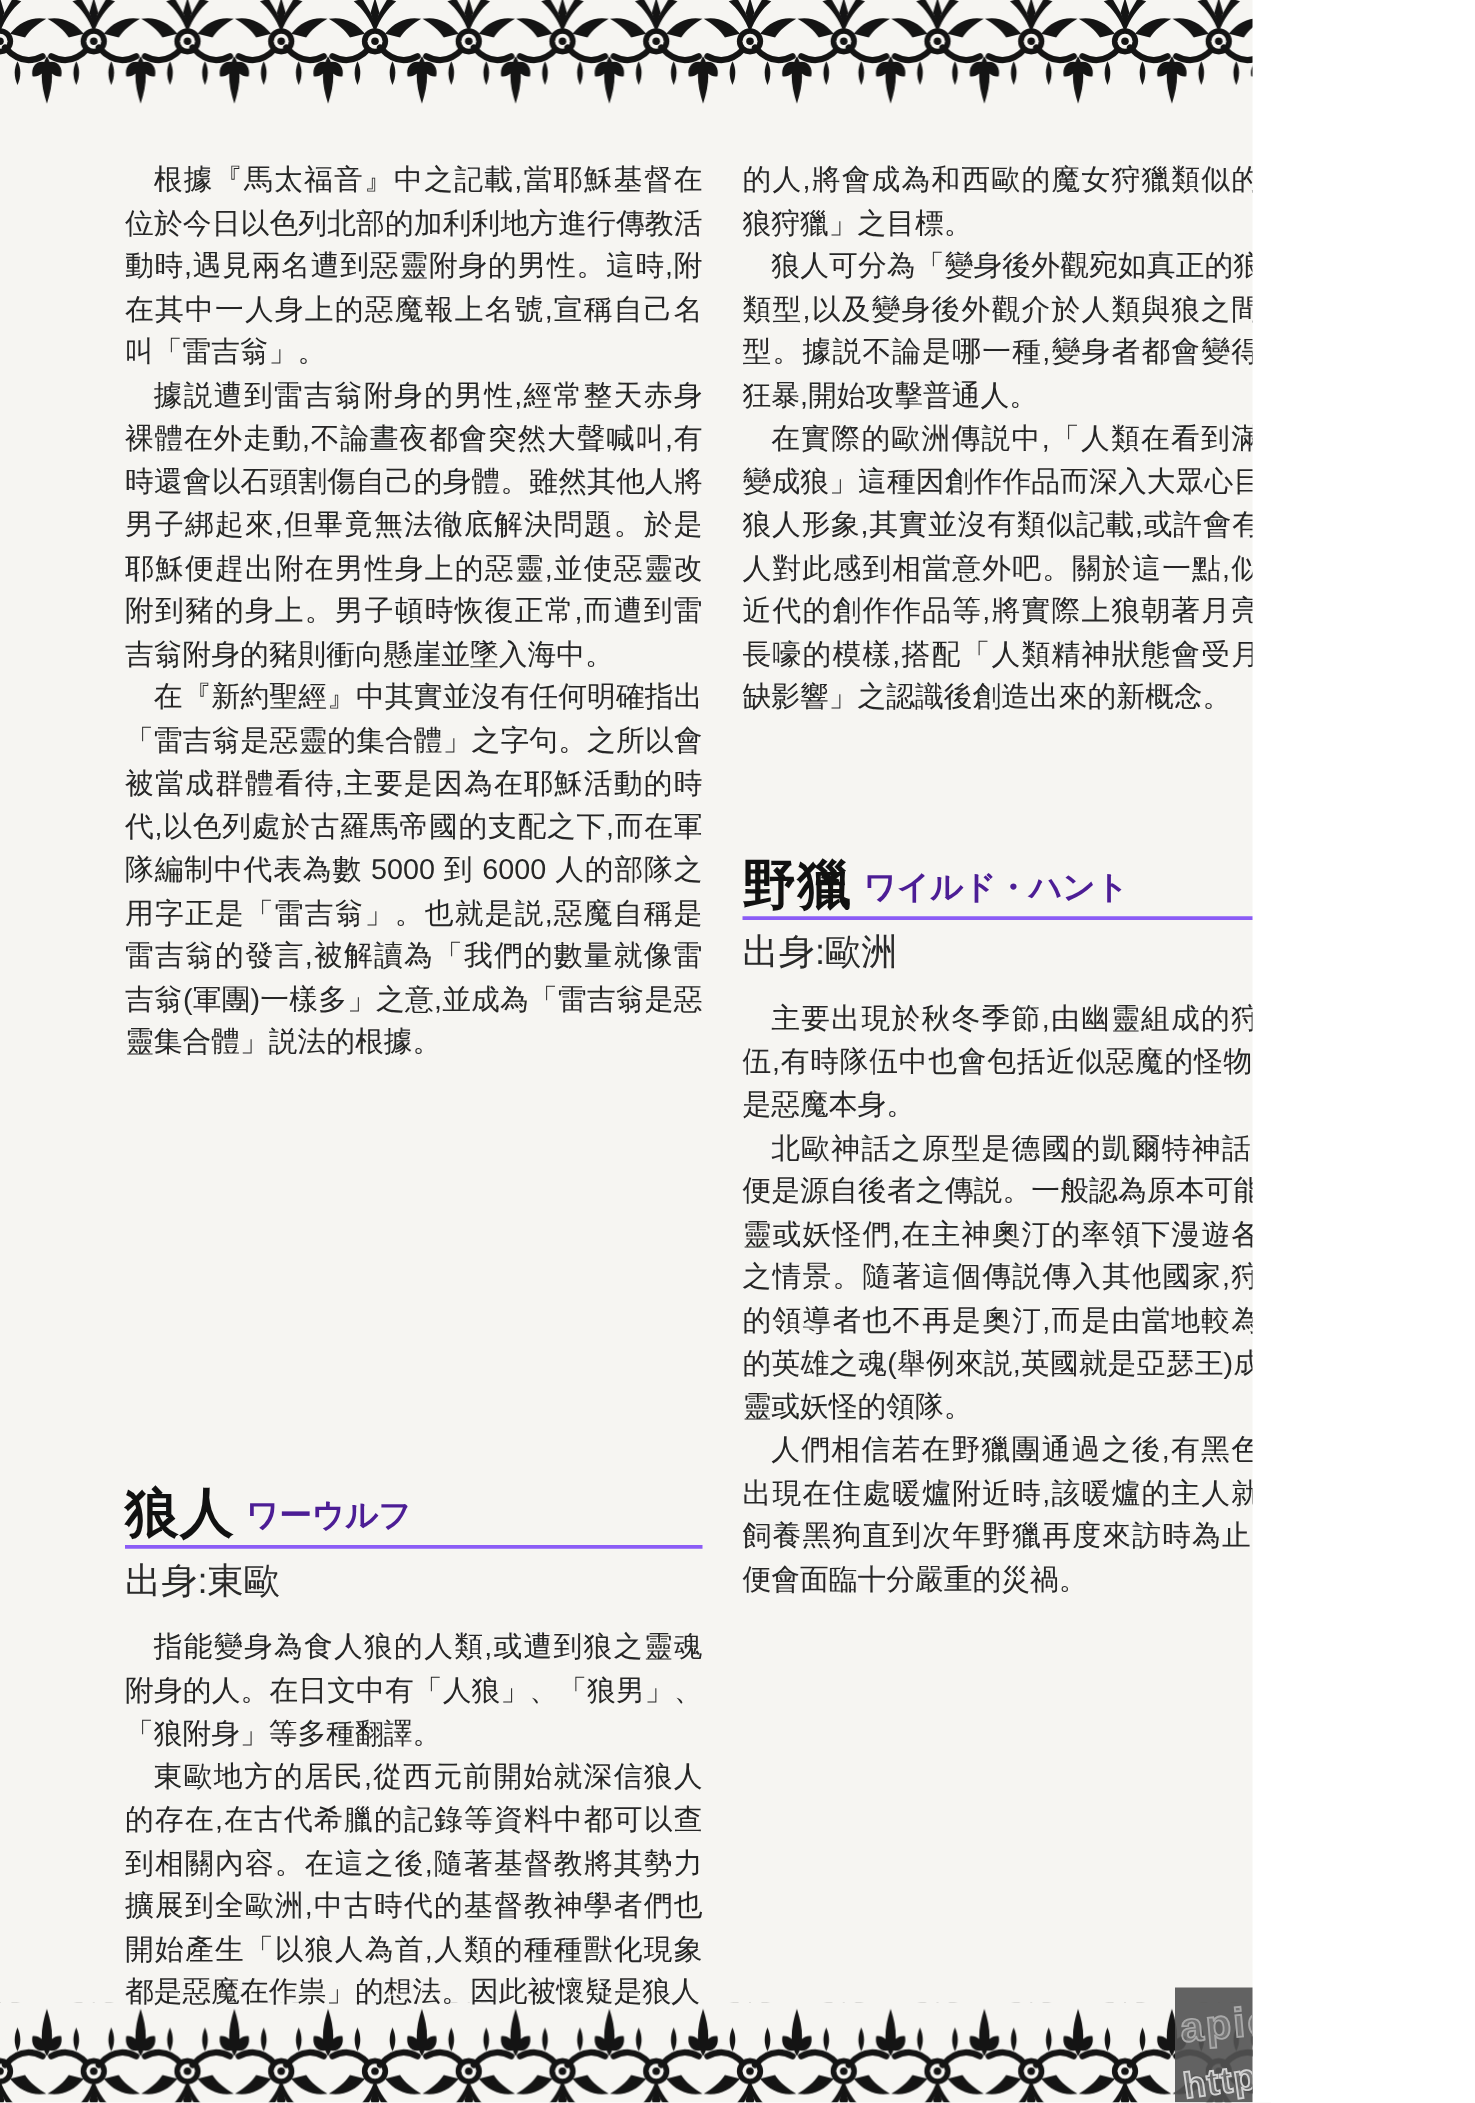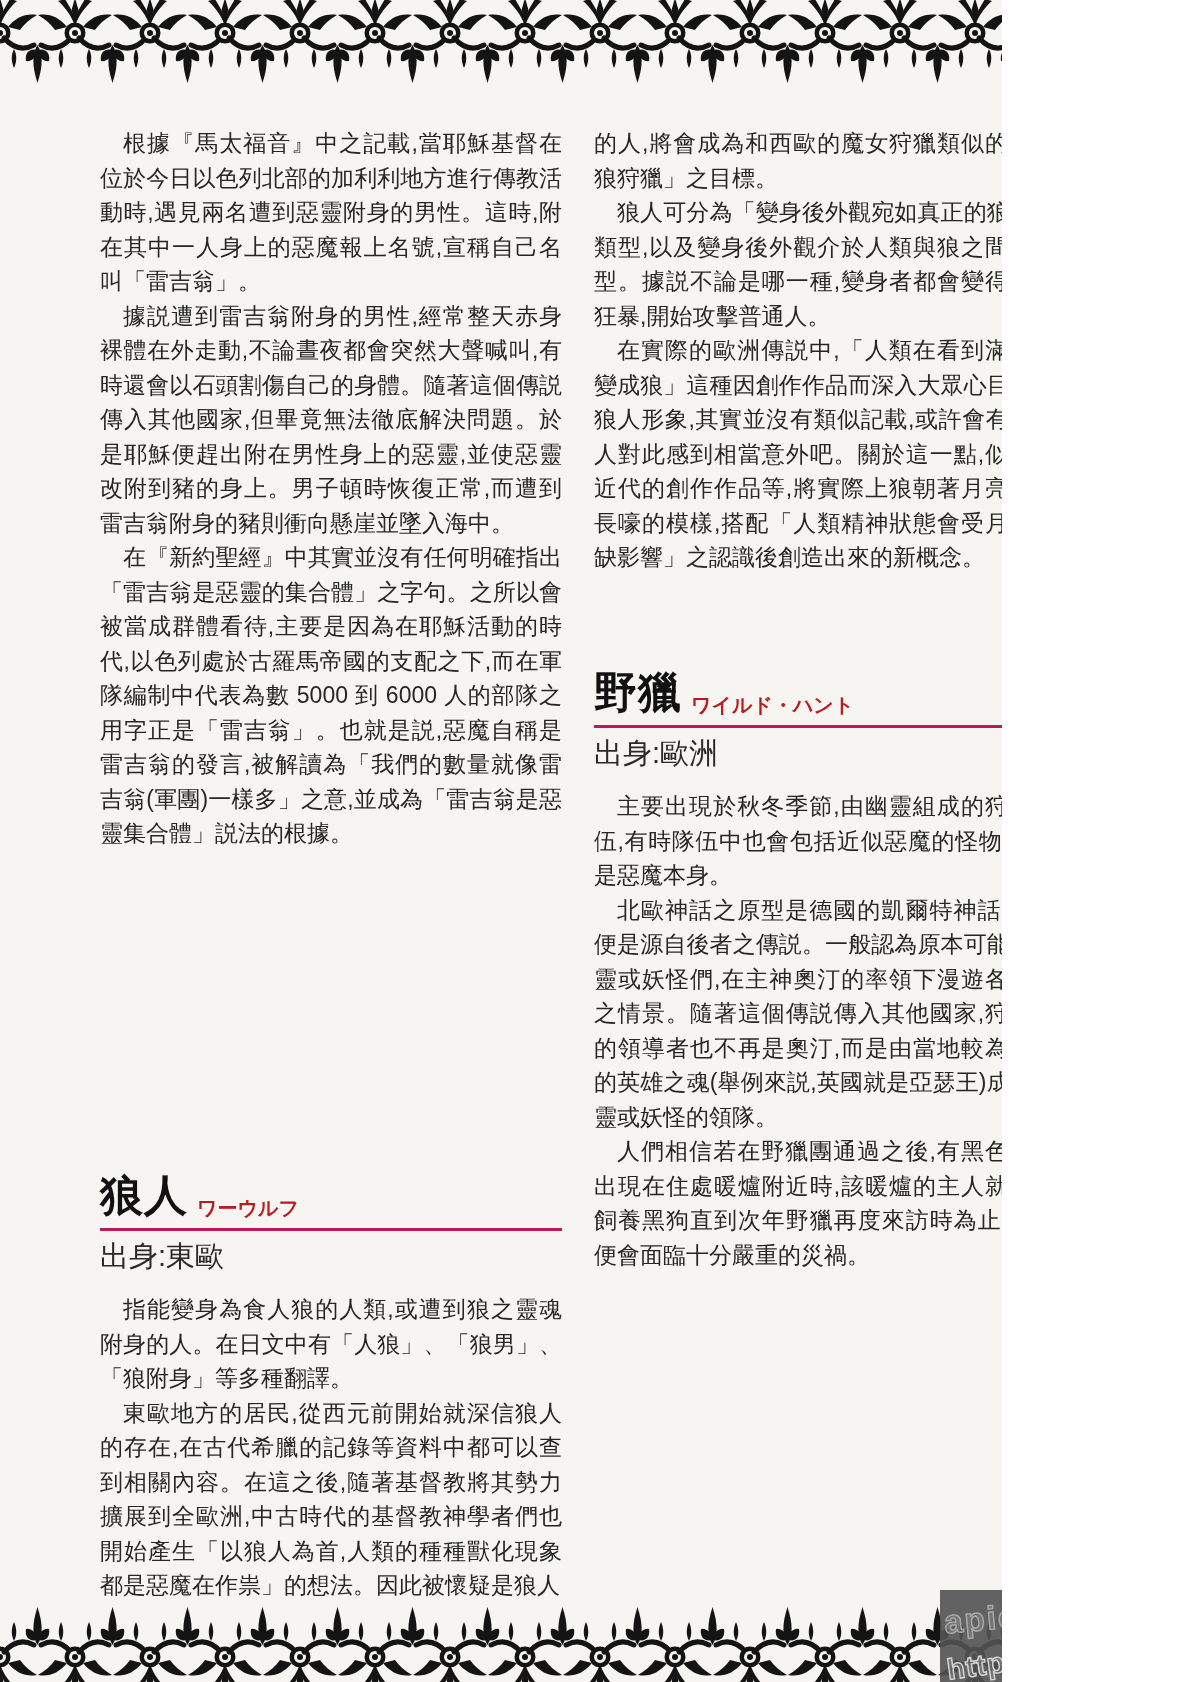--- a/index.html
+++ b/index.html
@@ -28,37 +28,37 @@
     text-indent:1em;
     color:#262626;
   }
   p.body-text.no-indent{text-indent:0;}
   
   .section{position:absolute;width:462px;}
   .section-werewolf{left:100px;top:1167px;}
   .section-wildhunt{left:594px;top:664px;}
   .sec-head{
     display:flex;
-    align-items:center;
-    border-bottom:3px solid #be185d;
+    align-items:flex-end;
+    border-bottom:3px solid #8b5cf6;
     padding-bottom:5px;
   }
   .sec-title{
     font-size:43px;
     font-weight:900;
     line-height:40px;
     letter-spacing:1px;
     color:#111;
   }
   .sec-furigana{
-    font-size:20px;
+    font-size:26px;
     font-weight:700;
     margin-left:9px;
     margin-bottom:1px;
-    color:#b91c1c;
+    color:#4c1d95;
     margin-top:28px;
   }
   .sec-origin{
     margin-top:6px;
     font-size:29px;
     color:#2a2a2a;
   }
   .sec-paras{margin-top:15px;}
   
   .wm-box{
@@ -154,21 +154,21 @@
           <use href="#ornUb" x="0" y="0"></use>
           <use href="#ornUb" x="75" y="0"></use>
         </pattern>
       </defs>
       <rect x="0" y="0" width="1180" height="88" fill="url(#ornPatB)"></rect>
     </svg>
   </div>
 
   <div class="col col-left">
     <p class="body-text">根據『馬太福音』中之記載,當耶穌基督在位於今日以色列北部的加利利地方進行傳教活動時,遇見兩名遭到惡靈附身的男性。這時,附在其中一人身上的惡魔報上名號,宣稱自己名叫「雷吉翁」。</p>
-    <p class="body-text">據説遭到雷吉翁附身的男性,經常整天赤身裸體在外走動,不論晝夜都會突然大聲喊叫,有時還會以石頭割傷自己的身體。隨著這個傳説傳入其他國家,但畢竟無法徹底解決問題。於是耶穌便趕出附在男性身上的惡靈,並使惡靈改附到豬的身上。男子頓時恢復正常,而遭到雷吉翁附身的豬則衝向懸崖並墜入海中。</p>
+    <p class="body-text">據説遭到雷吉翁附身的男性,經常整天赤身裸體在外走動,不論晝夜都會突然大聲喊叫,有時還會以石頭割傷自己的身體。雖然其他人將男子綁起來,但畢竟無法徹底解決問題。於是耶穌便趕出附在男性身上的惡靈,並使惡靈改附到豬的身上。男子頓時恢復正常,而遭到雷吉翁附身的豬則衝向懸崖並墜入海中。</p>
     <p class="body-text">在『新約聖經』中其實並沒有任何明確指出「雷吉翁是惡靈的集合體」之字句。之所以會被當成群體看待,主要是因為在耶穌活動的時代,以色列處於古羅馬帝國的支配之下,而在軍隊編制中代表為數 5000 到 6000 人的部隊之用字正是「雷吉翁」。也就是説,惡魔自稱是雷吉翁的發言,被解讀為「我們的數量就像雷吉翁(軍團)一樣多」之意,並成為「雷吉翁是惡靈集合體」説法的根據。</p>
   </div>
 
   <div class="section section-werewolf">
     <div class="sec-head">
       <span class="sec-title">狼人</span>
       <span class="sec-furigana">ワーウルフ</span>
     </div>
     <div class="sec-origin">出身:東歐</div>
     <div class="sec-paras">

